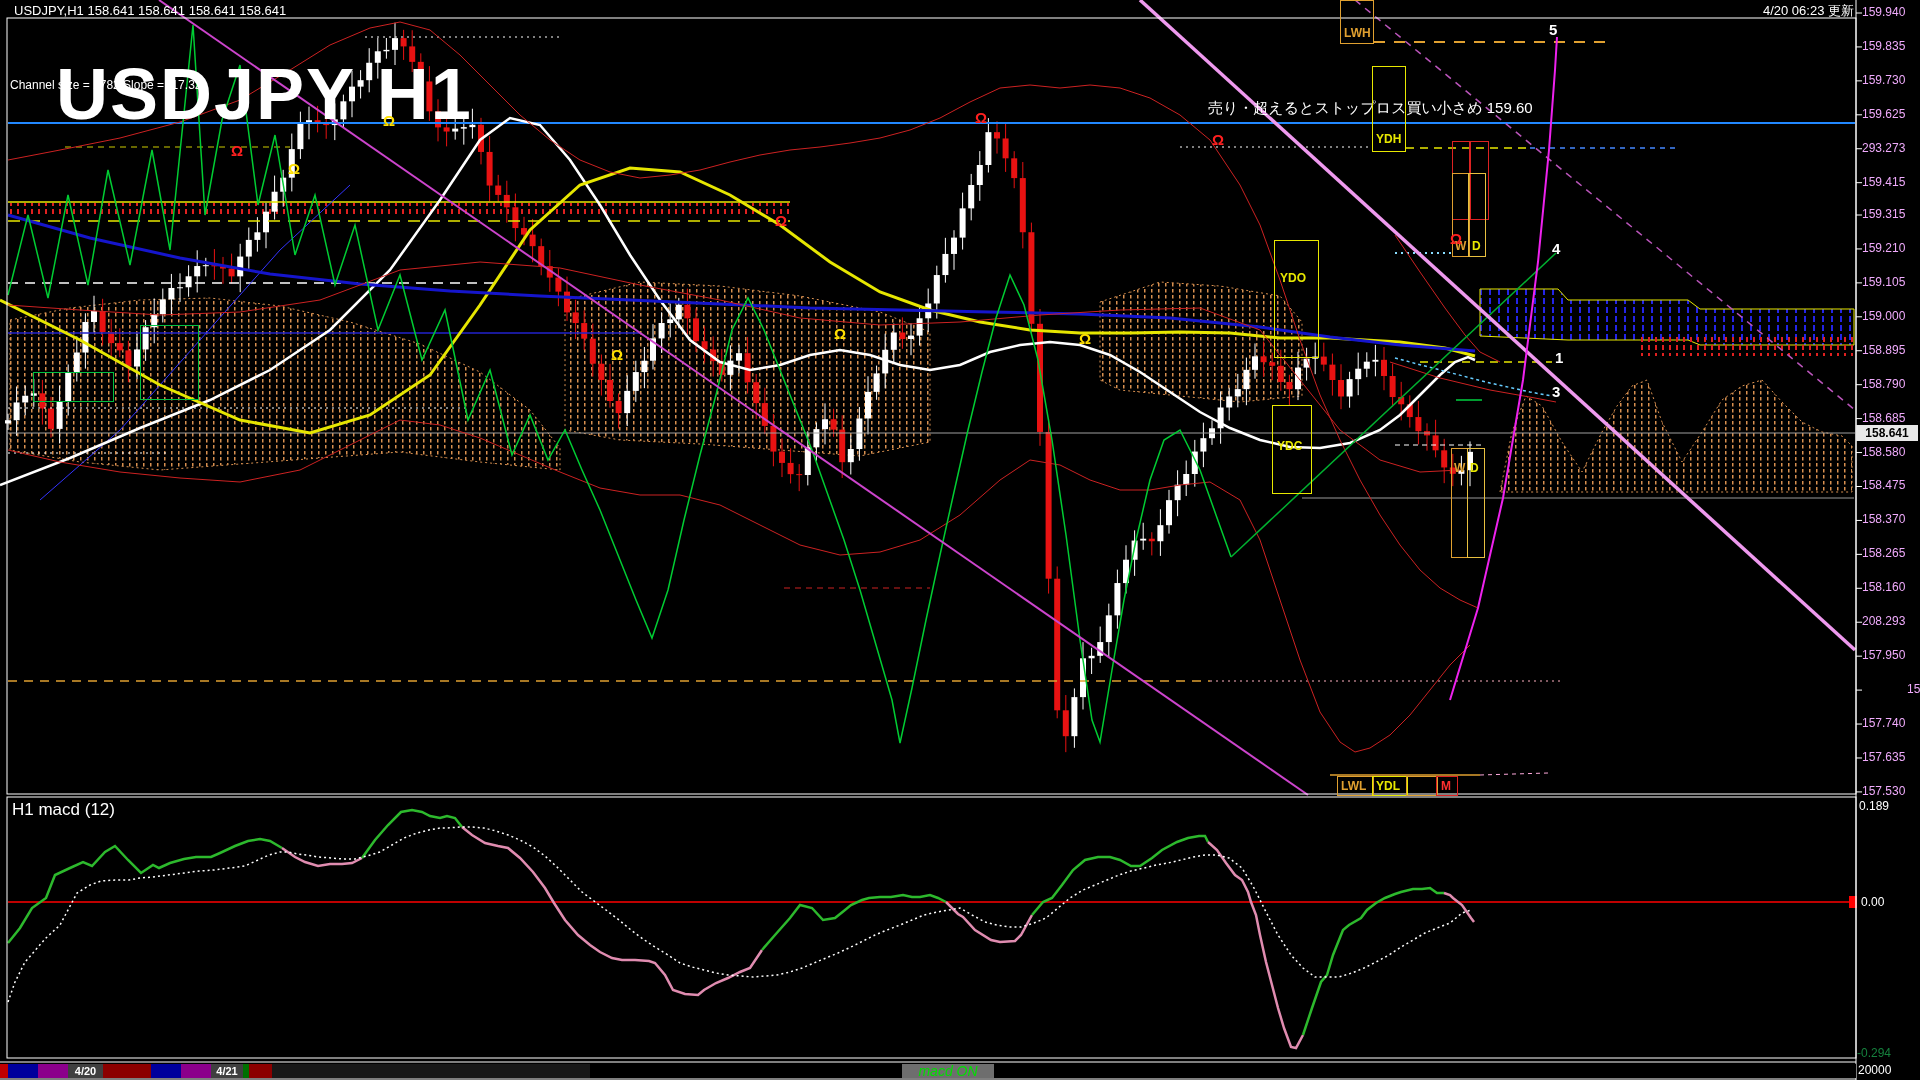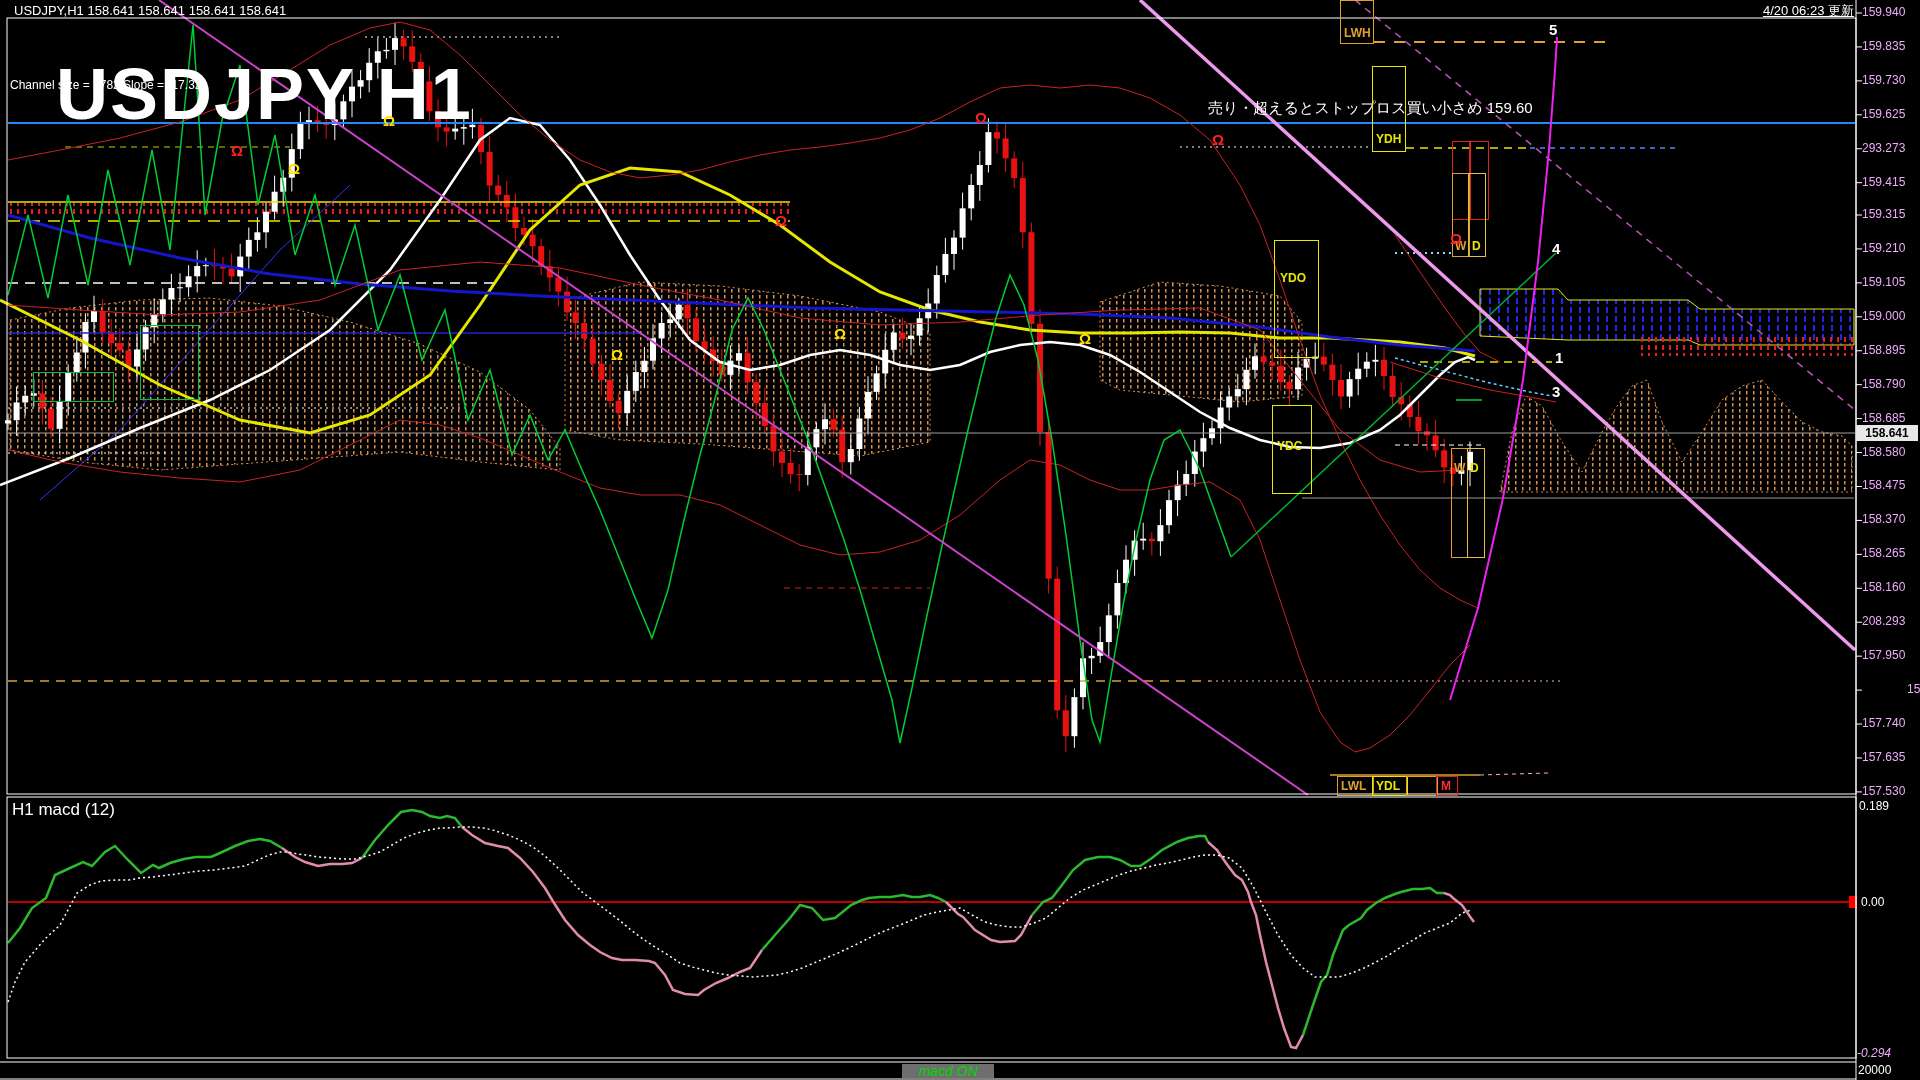--- a/index.html
+++ b/index.html
@@ -1,31 +1,31 @@
 <!DOCTYPE html>
 <html><head>
 <meta charset="utf-8">
 <style>
   html,body{margin:0;padding:0;background:#000;width:1920px;height:1080px;overflow:hidden;
     font-family:"Liberation Sans","DejaVu Sans",sans-serif;}
   #stage{position:absolute;left:0;top:0;width:1920px;height:1080px;background:#000;}
   #chart-svg{position:absolute;left:0;top:0;}
   .lbl{position:absolute;white-space:nowrap;line-height:1;}
   .ohlc{color:#fff;font-size:13px;left:14px;top:4px;}
-  .updated{color:#fff;font-size:13px;right:66px;top:4px;text-decoration:underline;}
+  .updated{color:#fff;font-size:13px;right:66px;top:4px;}
   .watermark{color:#fff;font-size:72px;font-weight:bold;left:56px;top:58px;letter-spacing:2px;}
   .channel{color:#fff;font-size:12px;left:10px;top:79px;}
   .anno{color:#fff;font-size:15px;left:1208px;top:100px;}
   .axis-lbl{color:#f0abfc;font-size:12px;left:1862px;}
   .badge{position:absolute;left:1856px;top:425px;width:62px;height:16px;background:#e8e8e8;color:#000;
     font-size:12px;font-weight:bold;text-align:center;line-height:16px;}
   .macd-title{color:#fff;font-size:17px;left:12px;top:801px;}
   .m-max{color:#fff;font-size:12px;left:1859px;top:800px;}
   .m-zero{color:#fff;font-size:12px;left:1861px;top:896px;}
-  .m-min{color:#f0abfc;font-size:12px;left:1857px;top:1047px;font-style:italic;}
+  .m-min{color:#15803d;font-size:12px;left:1857px;top:1047px;}
   .m-vol{color:#fff;font-size:12px;left:1858px;top:1064px;}
   .box{position:absolute;background:transparent;}
   .clabel{position:absolute;font-size:12px;font-weight:bold;white-space:nowrap;line-height:1;}
   .wave{position:absolute;color:#fff;font-size:15px;font-weight:bold;line-height:1;}
   .sym{position:absolute;font-size:15px;font-weight:bold;line-height:1;}
   #timeline{position:absolute;left:0;top:1064px;width:1856px;height:14px;background:#000;}
   .tseg{position:absolute;top:0;height:14px;}
   .tlabel{position:absolute;top:1px;color:#fff;font-size:11px;font-weight:bold;text-align:center;}
   #macd-on{position:absolute;left:902px;top:1064px;width:92px;height:14px;background:#6e6e6e;
     color:#00e000;font-size:14px;text-align:center;line-height:14px;cursor:pointer;font-style:italic;}
@@ -557,14 +557,30 @@
       <div class="sym" style="left: 775px; top: 213px; color: rgb(255, 32, 32);">Ω</div>
       <div class="sym" style="left: 975px; top: 110px; color: rgb(255, 32, 32);">Ω</div>
       <div class="sym" style="left: 1212px; top: 132px; color: rgb(255, 32, 32);">Ω</div>
       <div class="sym" style="left: 1450px; top: 231px; color: rgb(255, 32, 32);">Ω</div>
       <div class="sym" style="left: 288px; top: 161px; color: rgb(255, 224, 0);">Ω</div>
       <div class="sym" style="left: 383px; top: 113px; color: rgb(255, 224, 0);">Ω</div>
       <div class="sym" style="left: 611px; top: 347px; color: rgb(255, 224, 0);">Ω</div>
       <div class="sym" style="left: 834px; top: 326px; color: rgb(255, 224, 0);">Ω</div>
       <div class="sym" style="left: 1079px; top: 331px; color: rgb(255, 224, 0);">Ω</div>
     </div>
+  <div id="timeline">
+      <div class="tseg" style="left: 0px; width: 8px; background: rgb(192, 0, 0);"></div>
+      <div class="tseg" style="left: 8px; width: 30px; background: rgb(0, 0, 156);"></div>
+      <div class="tseg" style="left: 38px; width: 30px; background: rgb(139, 0, 139);"></div>
+      <div class="tseg" style="left: 68px; width: 35px; background: rgb(63, 63, 63);"></div>
+      <div class="tseg" style="left: 103px; width: 48px; background: rgb(139, 0, 0);"></div>
+      <div class="tseg" style="left: 151px; width: 30px; background: rgb(0, 0, 156);"></div>
+      <div class="tseg" style="left: 181px; width: 30px; background: rgb(139, 0, 139);"></div>
+      <div class="tseg" style="left: 211px; width: 32px; background: rgb(63, 63, 63);"></div>
+      <div class="tseg" style="left: 243px; width: 6px; background: rgb(0, 112, 0);"></div>
+      <div class="tseg" style="left: 249px; width: 23px; background: rgb(139, 0, 0);"></div>
+      <div class="tseg" style="left: 272px; width: 318px; background: rgb(24, 24, 24);"></div>
+      <div class="tseg" style="left: 590px; width: 1266px; background: rgb(0, 0, 0);"></div>
+      <div class="tlabel" style="left: 68px; width: 35px;">4/20</div>
+      <div class="tlabel" style="left: 211px; width: 32px;">4/21</div>
+    </div>
   <div id="macd-on">macd ON</div>
 </div>
 
 </body></html>

